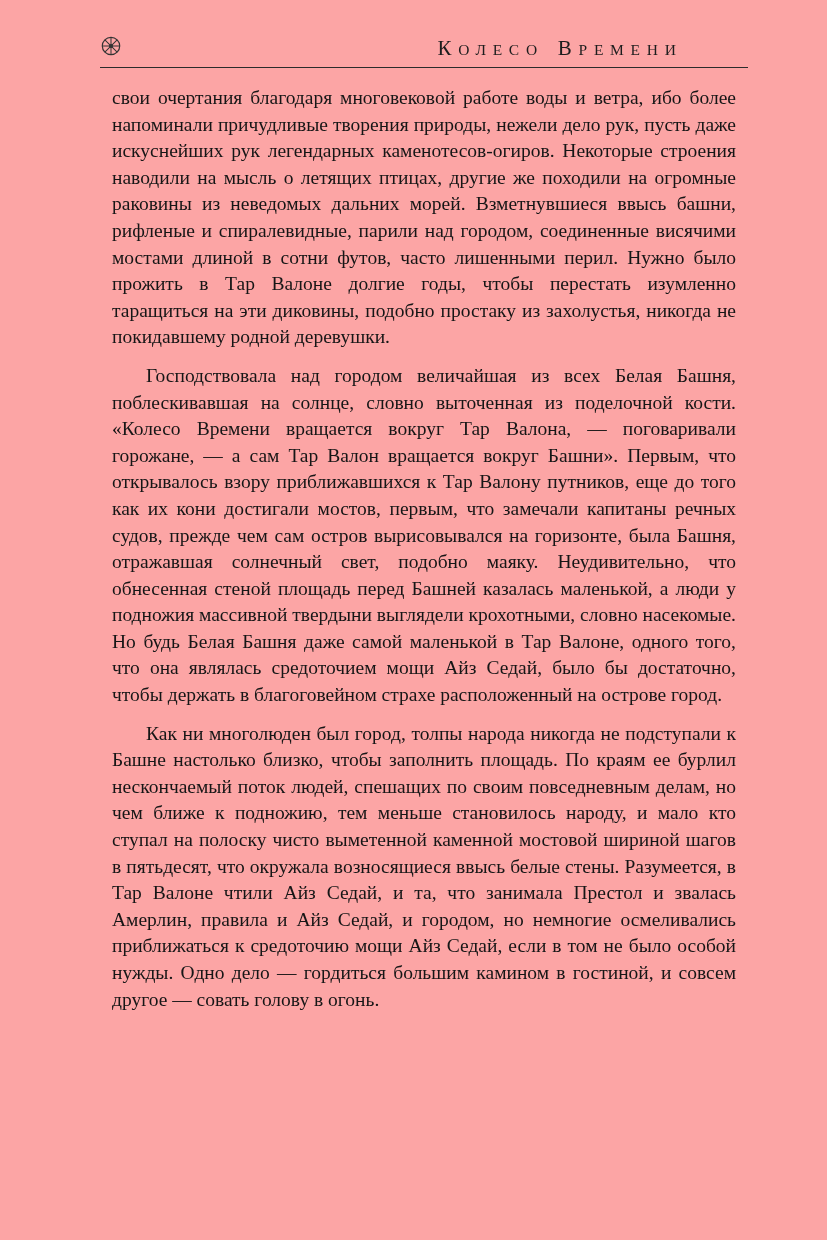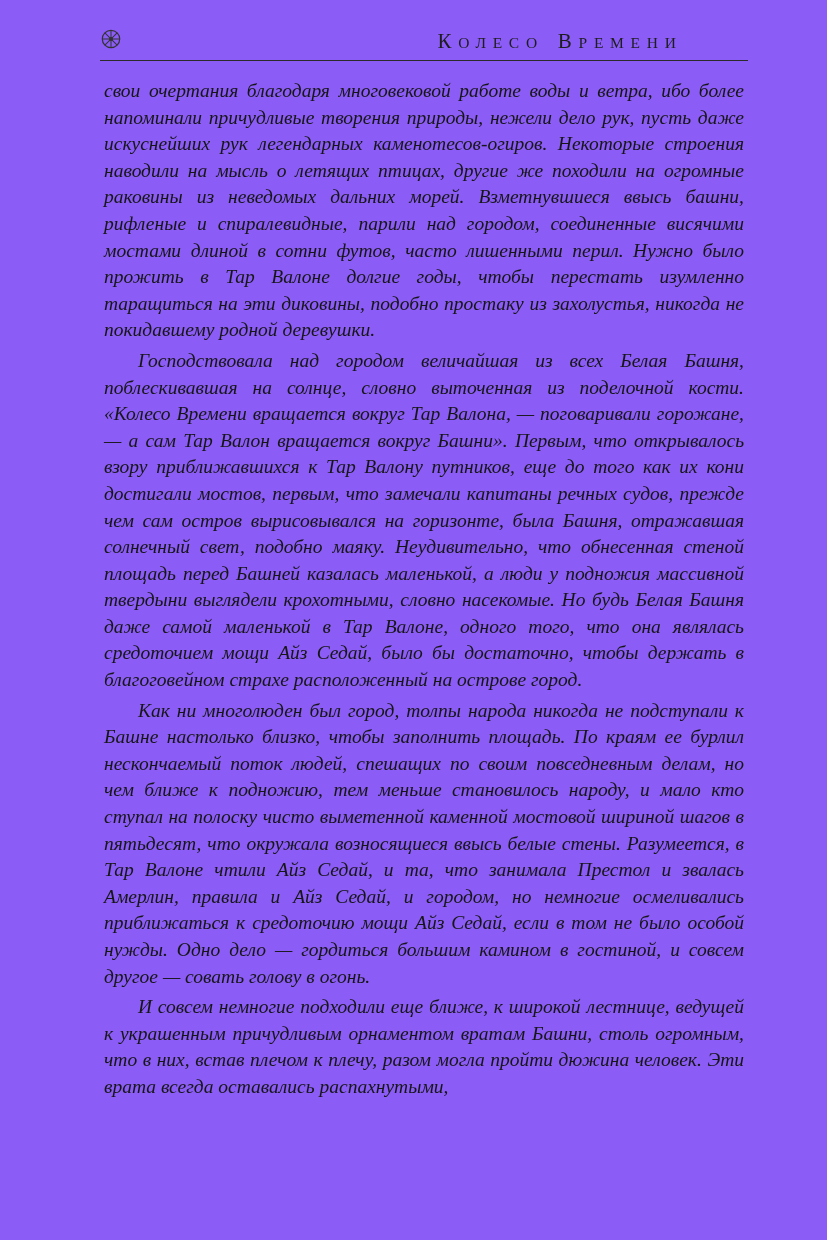--- a/index.html
+++ b/index.html
@@ -5,22 +5,22 @@
   html, body {
     margin: 0;
     padding: 0;
     background: #ffffff;
   }
   .page {
     position: relative;
     width: 827px;
     height: 1240px;
     box-sizing: border-box;
-    padding: 26px 79px 0 100px;
-    background: #8b5cf6;
+    padding: 33px 79px 0 100px;
+    background: #fca5a5;
     font-family: "Liberation Serif", "DejaVu Serif", serif;
     color: #161616;
     overflow: hidden;
   }
   
   .running-head {
     position: relative;
     height: 34px;
     border-bottom: 1.4px solid #2b2b2b;
     margin-bottom: 17px;
@@ -48,23 +48,22 @@
   .running-title .wordgap { display: inline-block; width: 14px; }
   
   .body-text {
     font-size: 19.5px;
     line-height: 26.6px;
     text-align: justify;
     hyphens: auto;
     -webkit-hyphens: auto;
   }
   .body-text p {
-    margin: 4px;
+    margin: 12px;
     text-indent: 34px;
-    font-style: italic;
   }
   .body-text p.noindent {
     text-indent: 0;
   }
   
   .page-footer {
     margin-top: 21px;
     font-size: 19.5px;
     color: #161616;
   }
@@ -84,17 +83,16 @@
     </span>
     <div class="running-title">
       <span class="cap">К</span><span class="low">олесо</span><span class="wordgap"></span><span class="cap">В</span><span class="low">ремени</span>
     </div>
   </header>
 
   <main class="body-text">
     <p class="noindent">свои очертания благодаря многовековой работе воды и ветра, ибо более напоминали причудливые творения природы, нежели дело рук, пусть даже искуснейших рук легендарных каменотесов-огиров. Некоторые строения наводили на мысль о летящих птицах, другие же походили на огромные раковины из неведомых дальних морей. Взметнувшиеся ввысь башни, рифленые и спиралевидные, парили над городом, соединенные висячими мостами длиной в сотни футов, часто лишенными перил. Нужно было прожить в Тар Валоне долгие годы, чтобы перестать изумленно таращиться на эти диковины, подобно простаку из захолустья, никогда не покидавшему родной деревушки.</p>
     <p>Господствовала над городом величайшая из всех Белая Башня, поблескивавшая на солнце, словно выточенная из поделочной кости. «Колесо Времени вращается вокруг Тар Валона, — поговаривали горожане, — а сам Тар Валон вращается вокруг Башни». Первым, что открывалось взору приближавшихся к Тар Валону путников, еще до того как их кони достигали мостов, первым, что замечали капитаны речных судов, прежде чем сам остров вырисовывался на горизонте, была Башня, отражавшая солнечный свет, подобно маяку. Неудивительно, что обнесенная стеной площадь перед Башней казалась маленькой, а люди у подножия массивной твердыни выглядели крохотными, словно насекомые. Но будь Белая Башня даже самой маленькой в Тар Валоне, одного того, что она являлась средоточием мощи Айз Седай, было бы достаточно, чтобы держать в благоговейном страхе расположенный на острове город.</p>
     <p>Как ни многолюден был город, толпы народа никогда не подступали к Башне настолько близко, чтобы заполнить площадь. По краям ее бурлил нескончаемый поток людей, спешащих по своим повседневным делам, но чем ближе к подножию, тем меньше становилось народу, и мало кто ступал на полоску чисто выметенной каменной мостовой шириной шагов в пятьдесят, что окружала возносящиеся ввысь белые стены. Разумеется, в Тар Валоне чтили Айз Седай, и та, что занимала Престол и звалась Амерлин, правила и Айз Седай, и городом, но немногие осмеливались приближаться к средоточию мощи Айз Седай, если в том не было особой нужды. Одно дело — гордиться большим камином в гостиной, и совсем другое — совать голову в огонь.</p>
-    <p>И совсем немногие подходили еще ближе, к широкой лестнице, ведущей к украшенным причудливым орнаментом вратам Башни, столь огромным, что в них, встав плечом к плечу, разом могла пройти дюжина человек. Эти врата всегда оставались распахнутыми,</p>
   </main>
 
 
 </div>
 
 </body></html>

